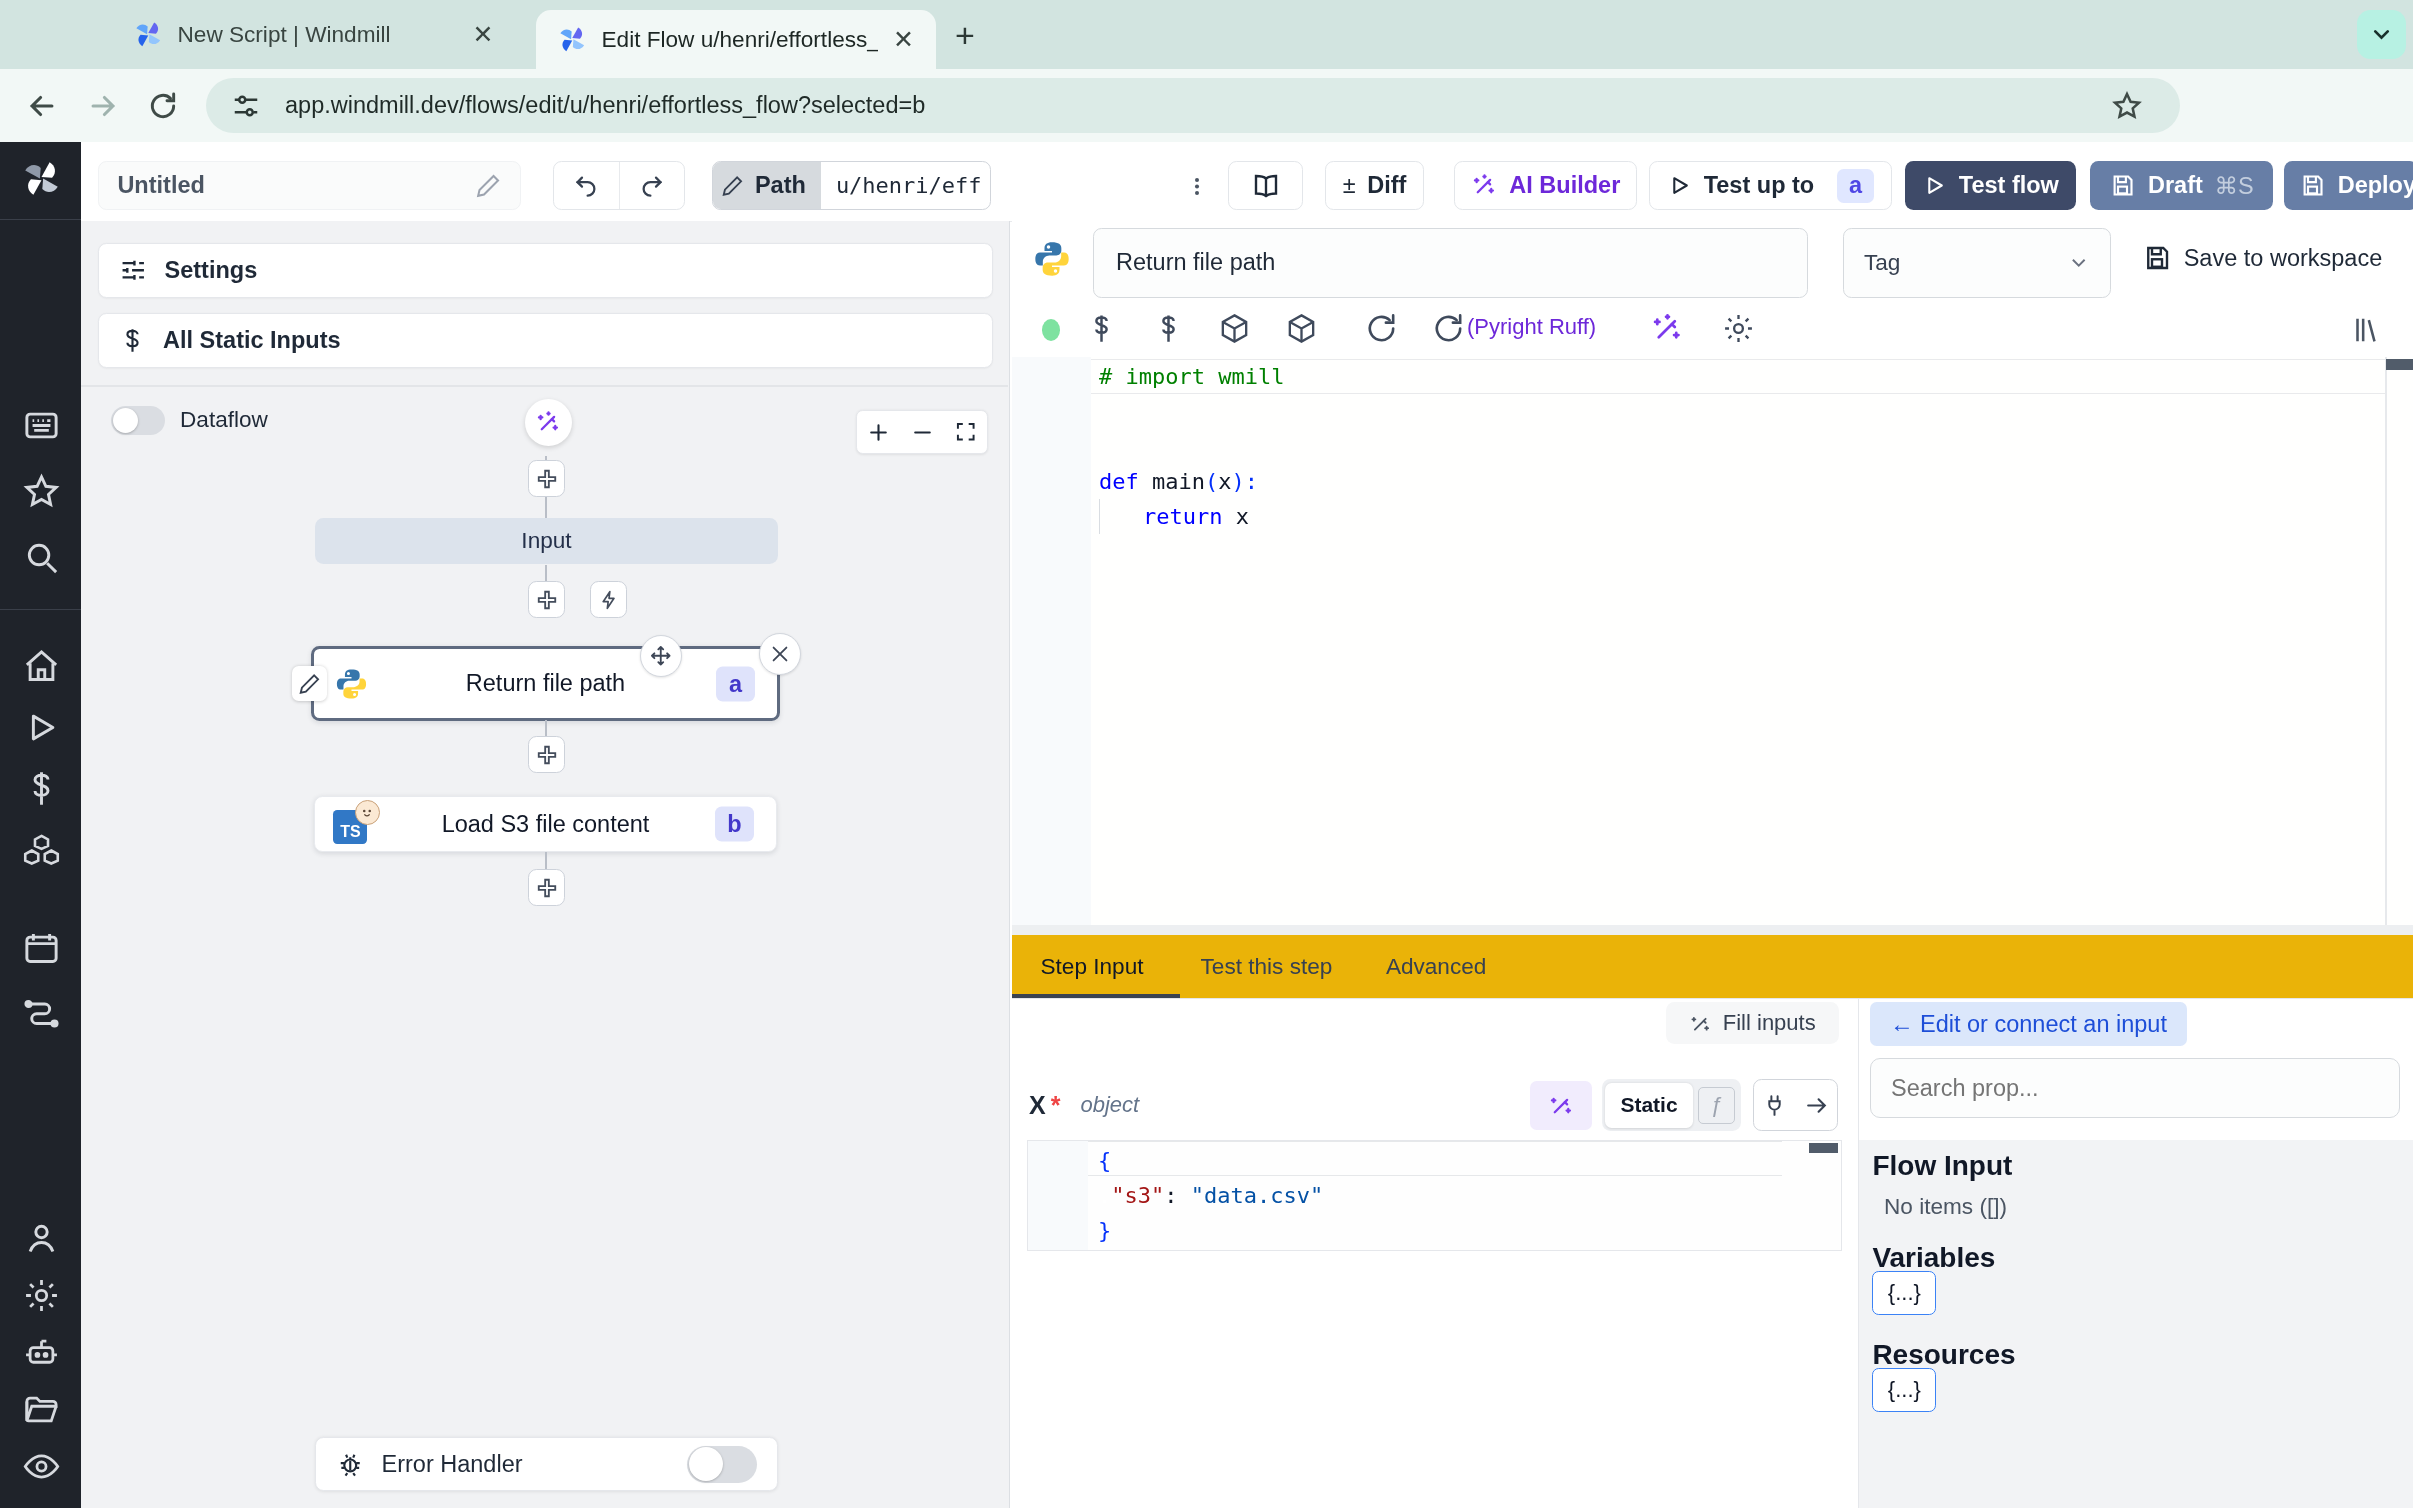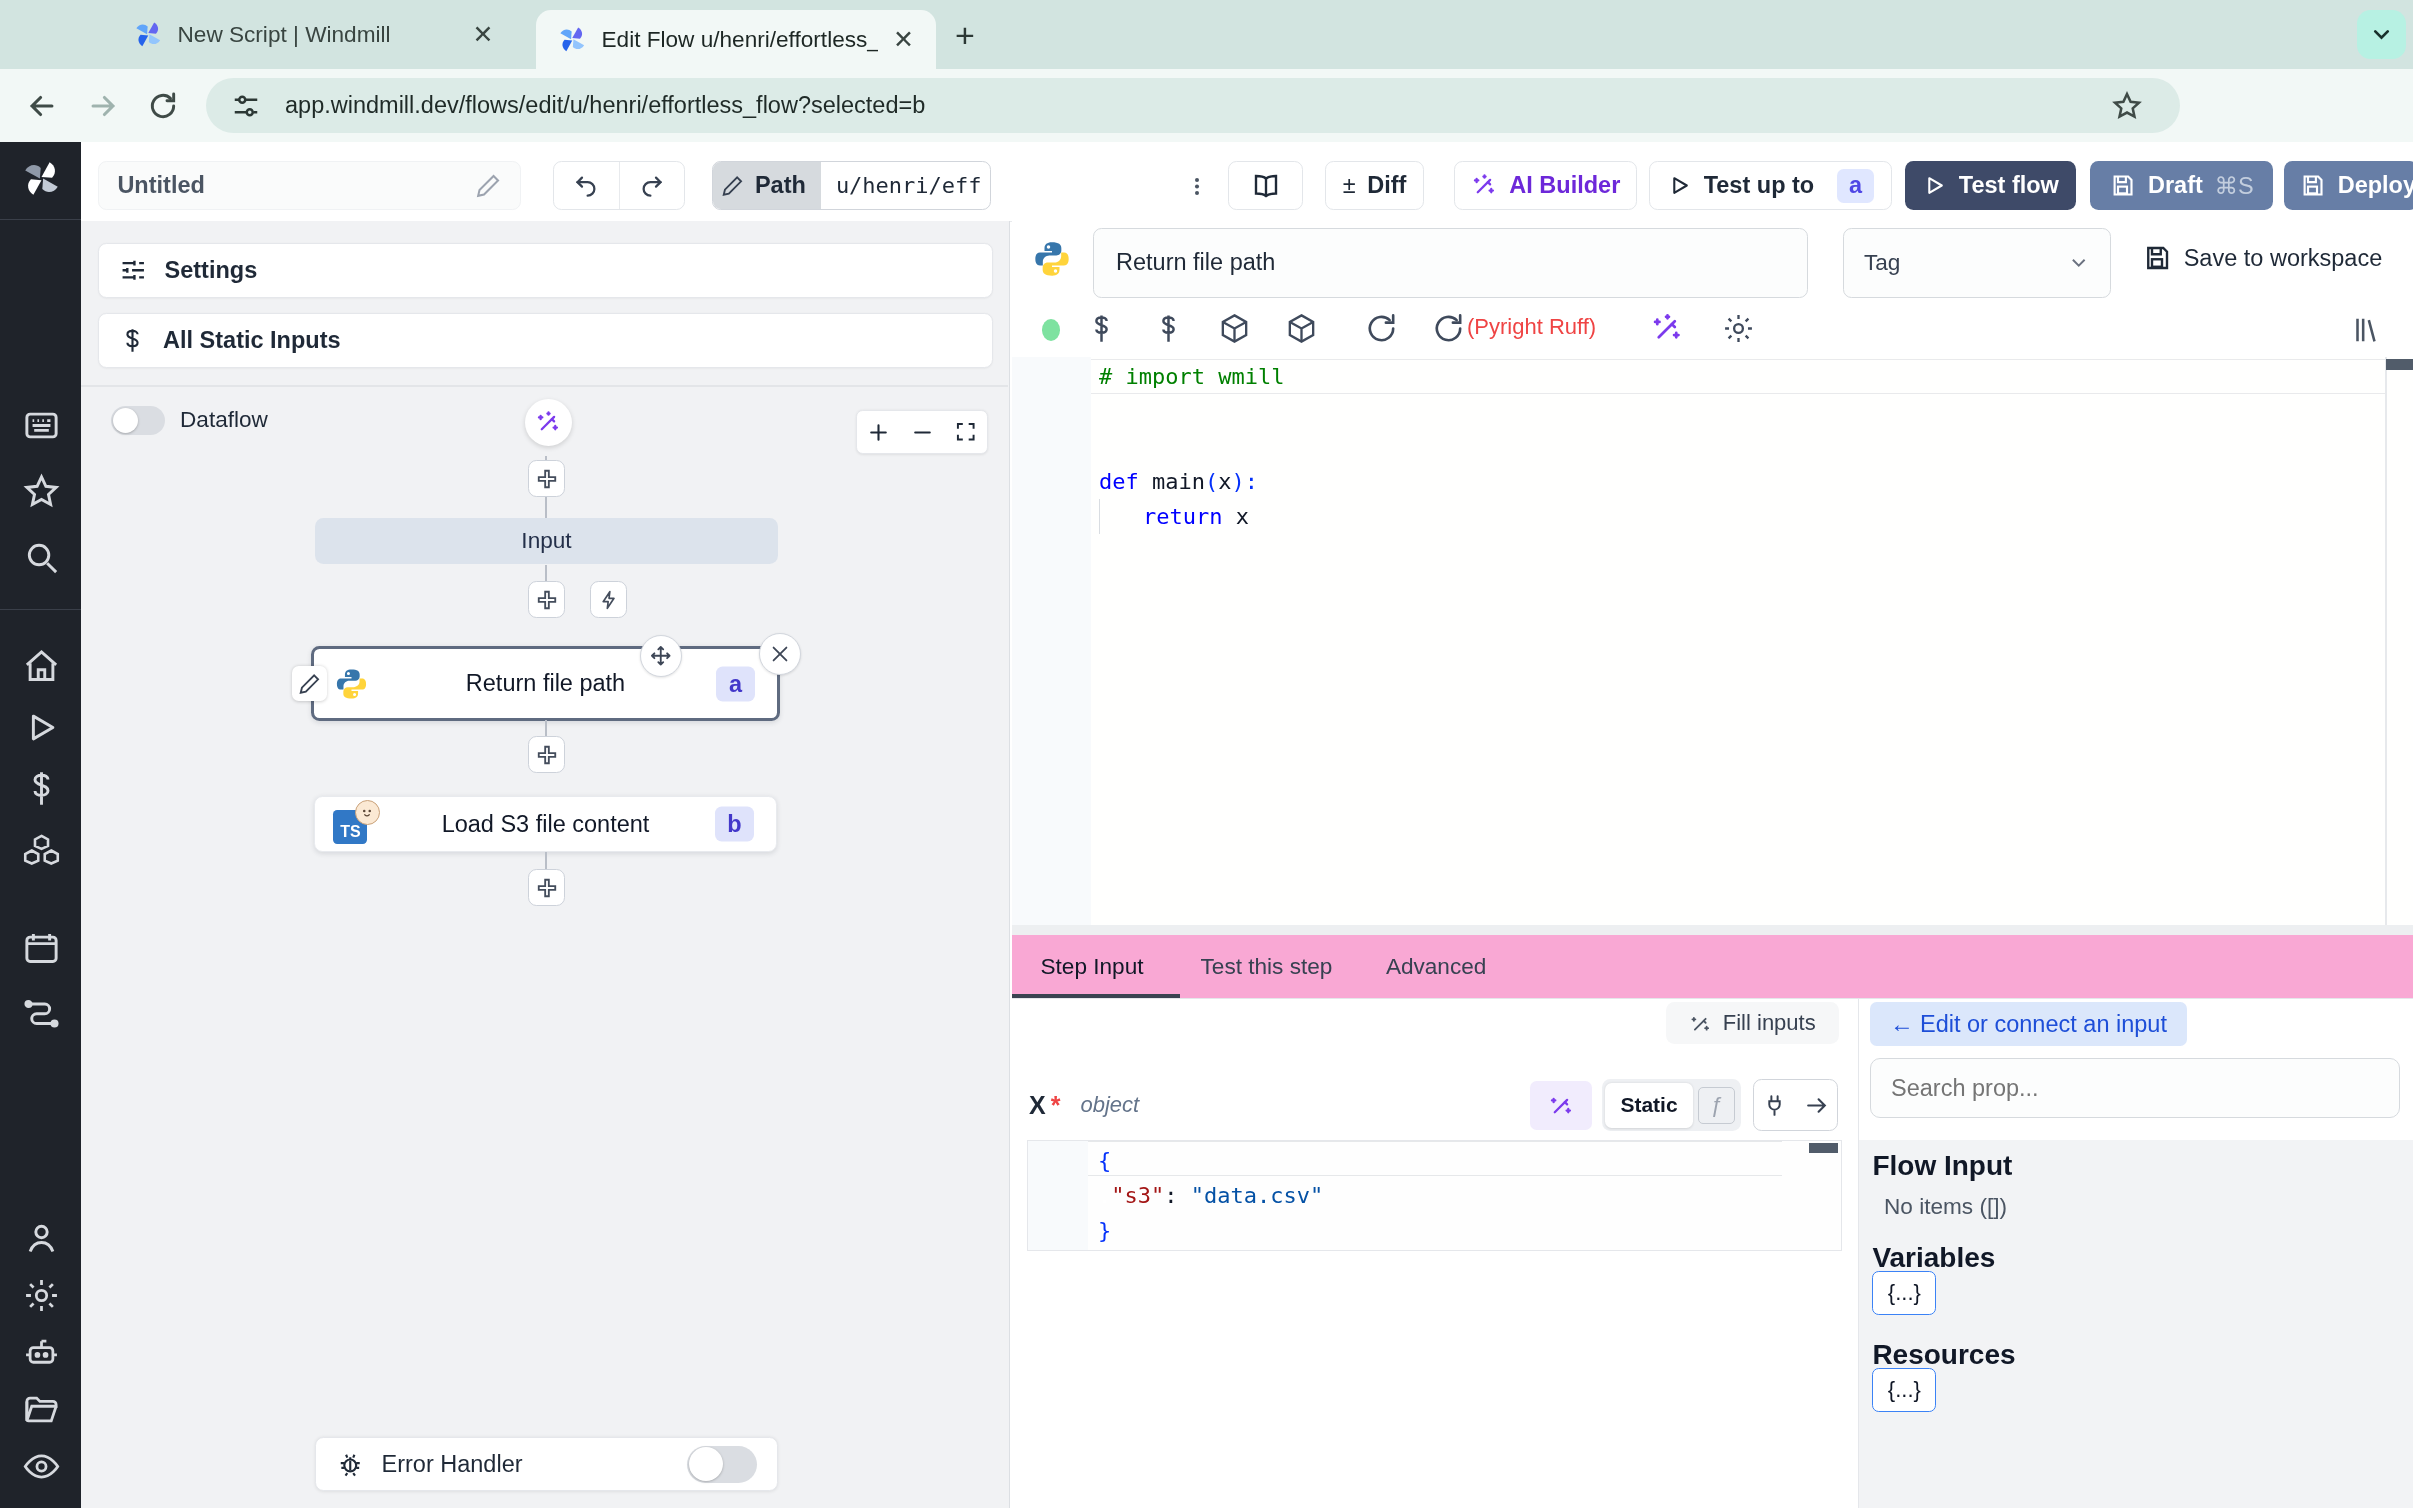--- a/index.html
+++ b/index.html
@@ -63,21 +63,21 @@
        box-shadow:0 0.8px 2.5px rgba(0,0,0,.25)}
   
   .rpanel{position:absolute;left:1012px;top:221px;width:1401px;height:1287px;background:#fff}
   .input{border:1.7px solid #d6dade;border-radius:8.4px;box-sizing:border-box;background:#fcfdfd;
        font-size:23.5px;color:#1f2937;font-family:"Liberation Sans",sans-serif}
   .iconbtn{color:#3f4a5c}
   .mono{font-family:"DejaVu Sans Mono",monospace}
   .codearea{position:absolute;left:0;top:136px;width:1401px;height:568px;background:#fffffe}
   .gutter{position:absolute;left:0;top:0;width:79px;height:100%;background:#f8fafc}
   .cline{position:absolute;left:87px;height:35px;line-height:35px;font-size:22px;white-space:pre}
-  .tabsrow{position:absolute;left:0;top:714px;width:1401px;height:64px;background:#f9a8d4;
+  .tabsrow{position:absolute;left:0;top:714px;width:1401px;height:64px;background:#eab308;
        border-bottom:1.7px solid #e5e7eb;box-sizing:border-box;display:flex;align-items:center;
        font-size:22.6px;color:#374151}
   .jsoned{position:absolute;background:#fefefe;border:1.7px solid #e5e7eb;box-sizing:border-box}
   .chip{display:inline-flex;align-items:center;justify-content:center;width:62px;height:42px;
        border:1.7px solid #3b82f6;border-radius:6.7px;background:#fff;font-size:22px;color:#111827}
   .shead{font-size:28px;font-weight:700;color:#111827}
   .kw{color:#0000ff}.cm{color:#008000}.br{color:#0431fa}.jkey{color:#a31515}.jval{color:#0451a5}
 </style>
 </head>
 <body>
@@ -568,21 +568,21 @@
           <path d="M20 12a8 8 0 1 1-2.4-5.7"></path>
           <path d="M20 3v5h-5"></path>
         </svg>
     </span>
     <span class="abs iconbtn" style="left:419px;top:10px">
       <svg width="35" height="35" viewBox="0 0 24 24" fill="none" stroke="currentColor" stroke-width="1.8" stroke-linecap="round">
           <path d="M20 12a8 8 0 1 1-2.4-5.7"></path>
           <path d="M20 3v5h-5"></path>
         </svg>
     </span>
-    <span class="abs" style="left:455px;top:13.4px;font-size:22px;color:#ef4444">(Pyright Ruff)</span>
+    <span class="abs" style="left:455px;top:13.4px;font-size:22px;color:#6d28d9">(Pyright Ruff)</span>
     <span class="abs" style="left:638px;top:10px">
       <svg width="35" height="35" viewBox="0 0 24 24" fill="none" stroke="#7c3aed" stroke-width="1.9" stroke-linecap="round">
           <path d="M6 18 17 7"></path>
           <path d="M15 9l2 2"></path>
           <path d="M5 6v3M3.5 7.5h3M18 15v3M16.5 16.5h3M12 3v2M11 4h2"></path>
         </svg>
     </span>
     <span class="abs iconbtn" style="left:709px;top:10px">
       <svg width="35" height="35" viewBox="0 0 24 24" fill="none" stroke="currentColor" stroke-width="1.6">
           <circle cx="12" cy="12" r="3"></circle>

